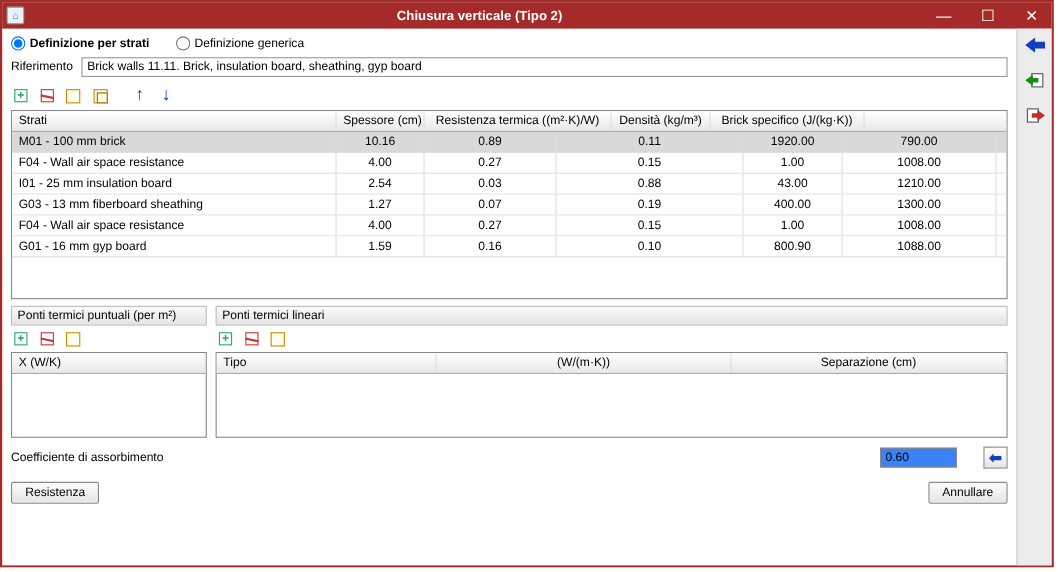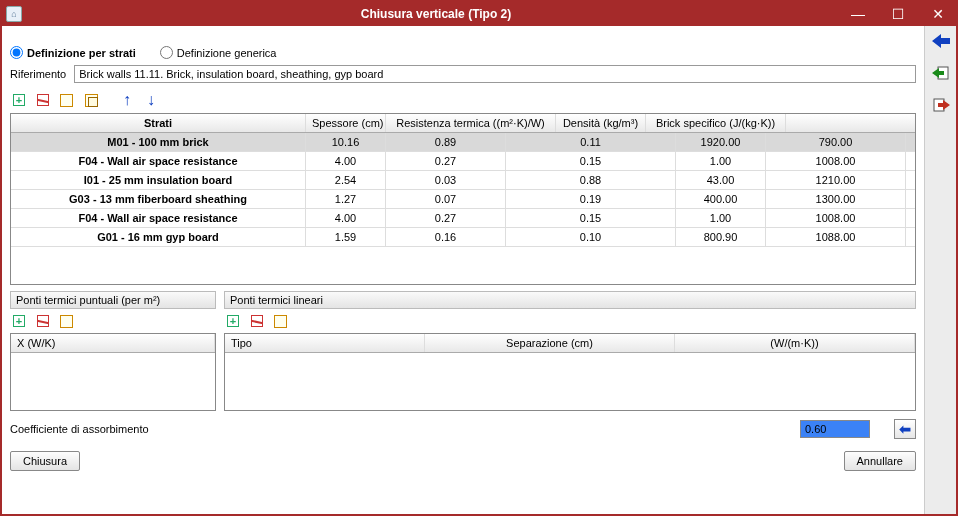--- a/index.html
+++ b/index.html
@@ -51,21 +51,21 @@
     font-size: 14px;
   }
   .body {
     flex: 1;
     display: flex;
     flex-direction: row;
     overflow: hidden;
   }
   .main {
     flex: 1;
-    padding: 20px 8px 4px 8px;
+    padding: 7px 8px 4px 8px;
     display: flex;
     flex-direction: column;
     gap: 6px;
   }
   .rightbar {
     width: 32px;
     background: #ececec;
     border-left: 1px solid #ccc;
     display: flex;
     flex-direction: column;
@@ -112,37 +112,37 @@
     flex-shrink: 0;
   }
   .thead .th, .trow .td {
     padding: 3px 6px;
     border-right: 1px solid #ddd;
     white-space: nowrap;
     overflow: hidden;
   }
   .thead .th { text-align: center; }
   .trow .td { text-align: center; }
-  .thead .th:first-child, .trow .td:first-child { text-align: center; font-weight: bold; }
+  .thead .th:first-child, .trow .td:first-child { text-align: left; }
   .c0 { flex: 0 0 295px; }
   .c1 { flex: 0 0 80px; }
   .c2 { flex: 0 0 120px; }
   .c3 { flex: 0 0 170px; }
   .c4 { flex: 0 0 90px; }
   .c5 { flex: 0 0 140px; }
   .tbody { flex: 1; overflow-y: auto; }
   .trow.selected { background: #d9d9d9; }
   .trow:not(.selected):nth-child(even) { background: #fff; }
   .trow:not(.selected):nth-child(odd) { background: #fff; }
 
   .lower-grids {
     display: flex; gap: 8px;
     height: 120px;
   }
-  .lower-left { width: 206px; display:flex; flex-direction:column; }
+  .lower-left { width: 178px; display:flex; flex-direction:column; }
   .lower-right { flex: 1; display:flex; flex-direction:column; }
   .section-title {
     background: linear-gradient(#fafafa,#e4e4e4);
     border: 1px solid #bbb;
     padding: 2px 5px;
     font-size: 11px;
   }
   .mini-toolbar { display:flex; gap:6px; padding: 3px 0 3px 0; }
   .subtable {
     border: 1px solid #888;
@@ -340,35 +340,35 @@
             <div class="tbtn">
                 <span class="delbox"></span>
               </div>
             <div class="tbtn">
                 <span class="copyicon"></span>
               </div>
           </div>
           <div class="subtable">
             <div class="subhead">
               <div class="th lr-c0">Tipo</div>
+              <div class="th lr-c1">(W/(m·K))</div>
               <div class="th lr-c2">Separazione (cm)</div>
-              <div class="th lr-c1">(W/(m·K))</div>
             </div>
           </div>
         </div>
       </div>
 
       <div class="coefrow">
         <div class="label">Coefficiente di assorbimento</div>
         <input class="numbox" value="0.60" style="">
         <div class="inline-icon">⬅</div>
       </div>
 
       <div class="footer">
-        <button class="btn">Chiusura</button>
+        <button class="btn">Resistenza</button>
         <button class="btn">Annullare</button>
       </div>
     </div>
 
     <div class="rightbar">
       <div class="ricon">
         <svg width="18" height="14">
             <polygon points="0,7 9,0 9,4 18,4 18,10 9,10 9,14" fill="#1040c0"></polygon>
           </svg>
       </div>

